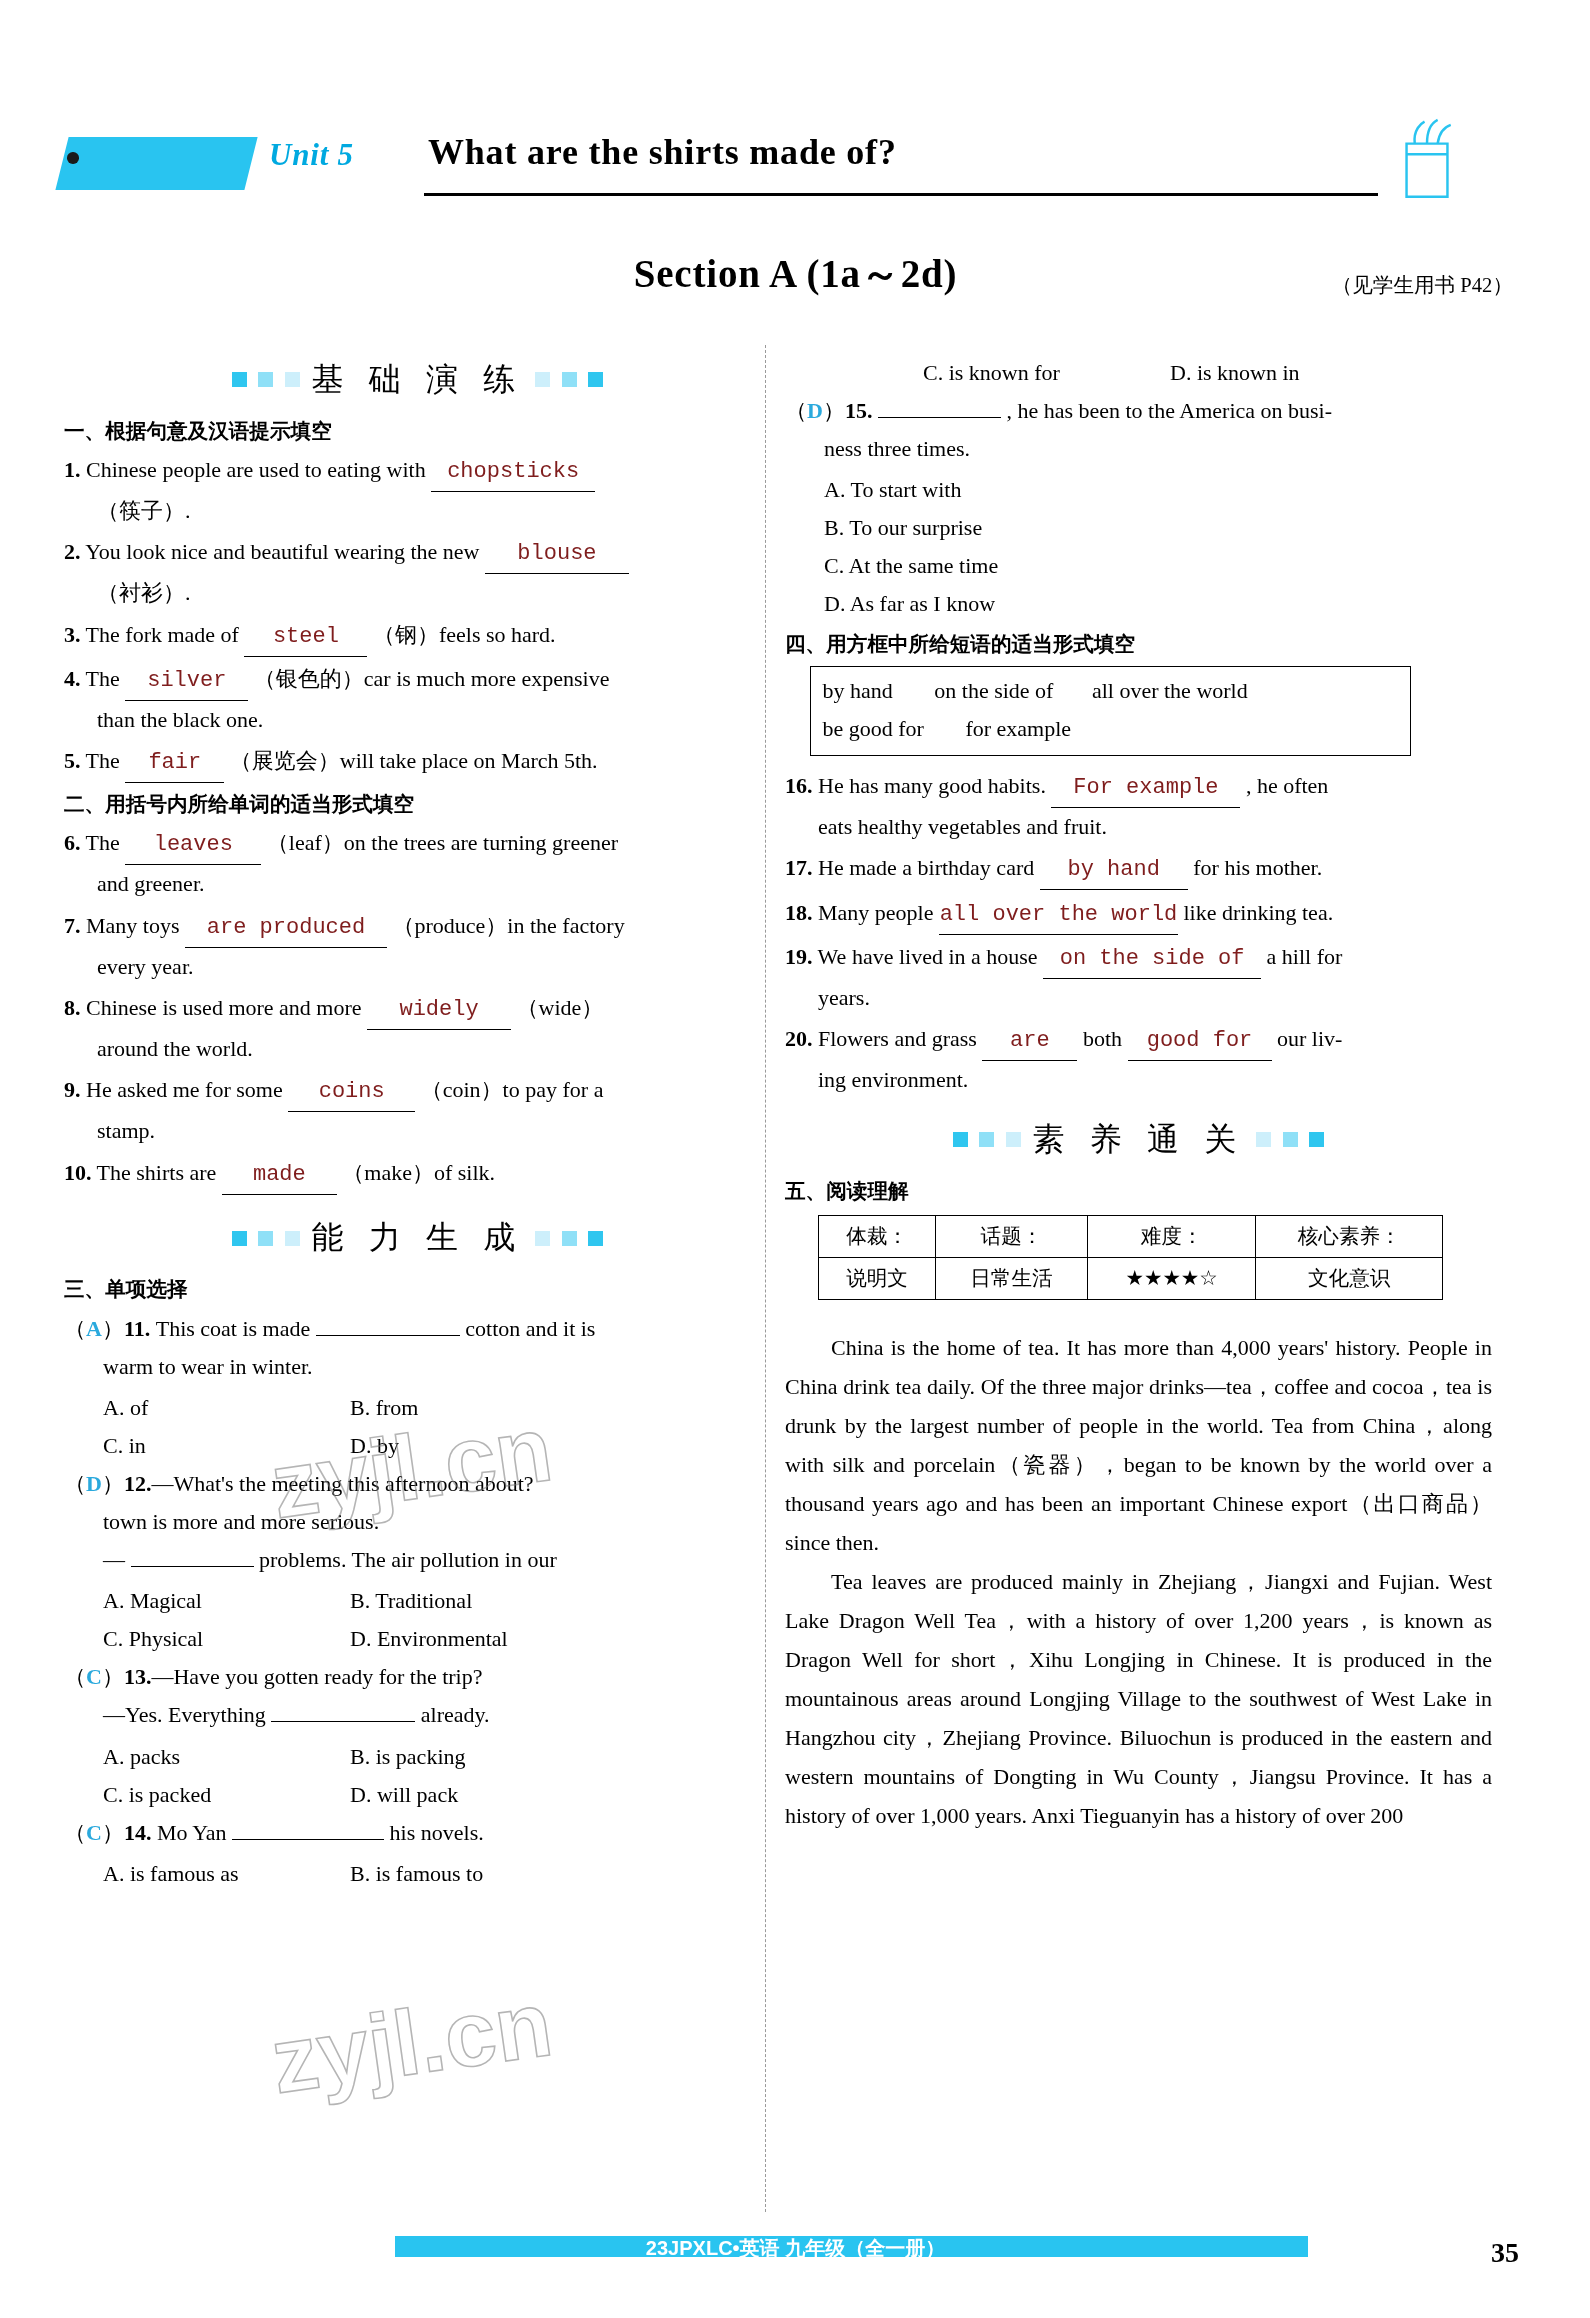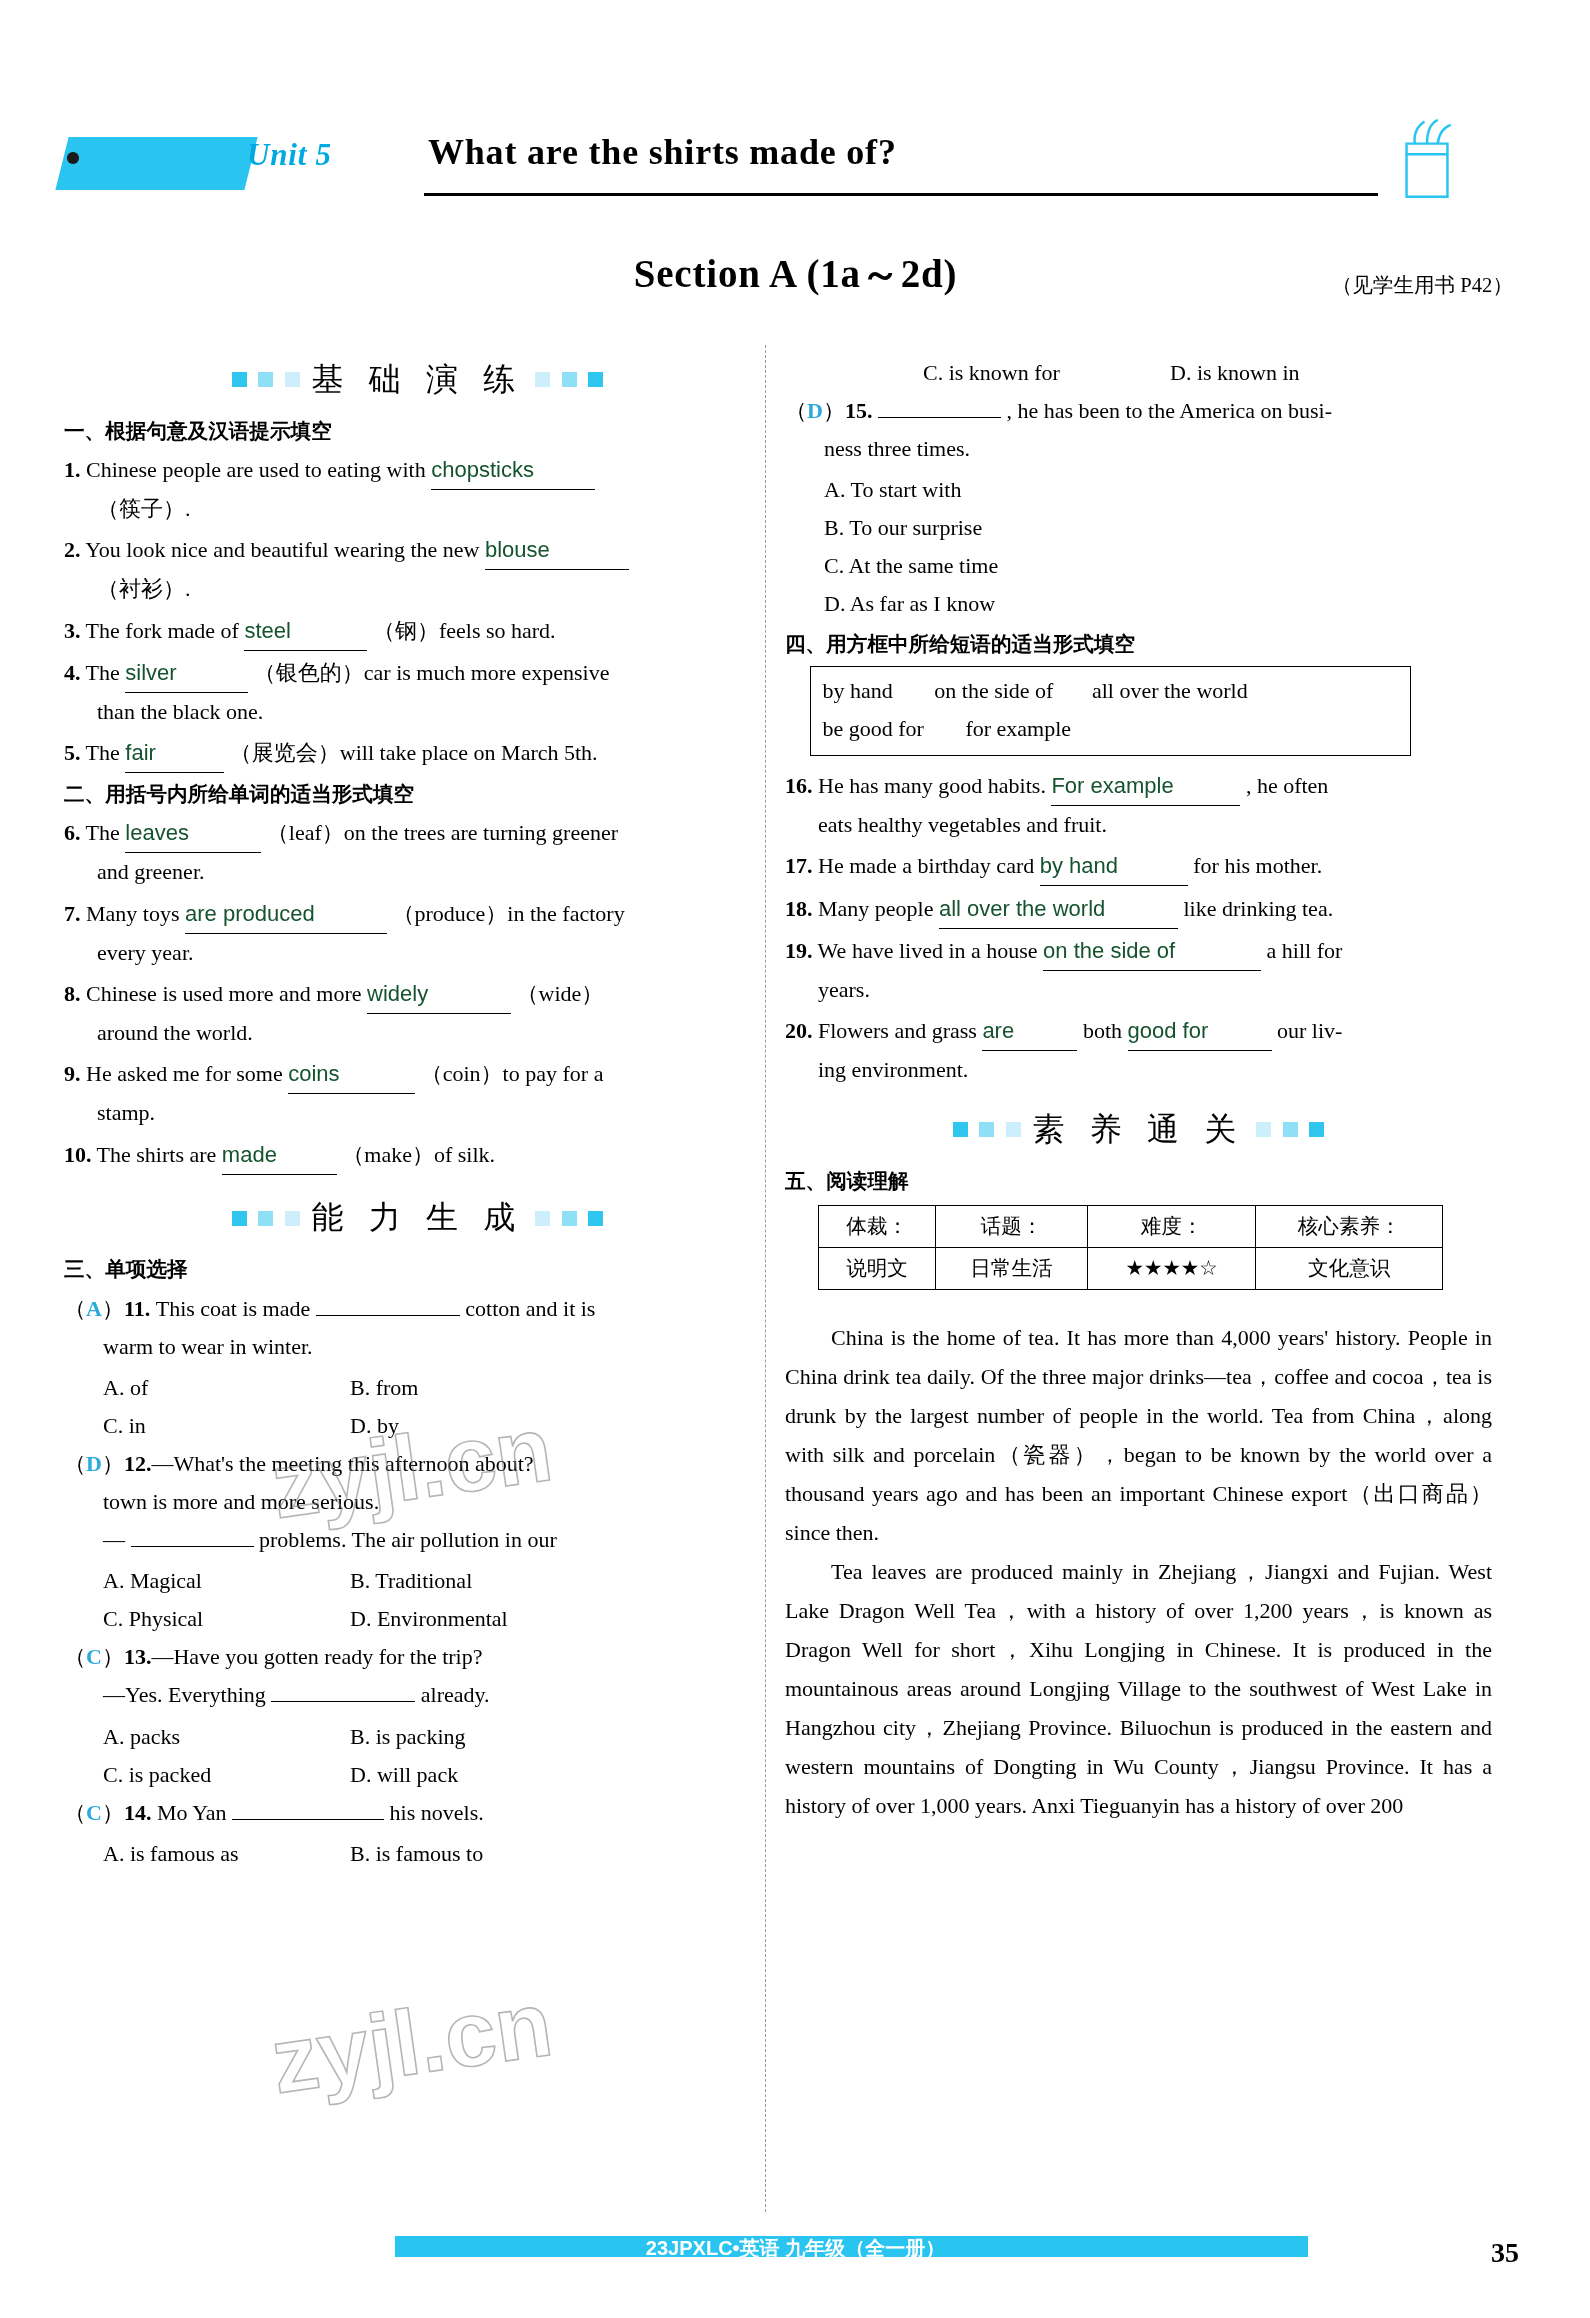--- a/index.html
+++ b/index.html
@@ -14,21 +14,21 @@
   .page{position:absolute;inset:0;}
 
   
   .header{position:absolute;left:0;top:119px;width:1591px;height:90px;}
   .unit-badge{
     position:absolute;left:62px;top:18px;width:189px;height:53px;
     background:#29c4f0;
     transform:skewX(-14deg);
   }
   .unit-label{
-    position:absolute;left:247px;top:18px;
+    position:absolute;left:269px;top:18px;
     font-size:31px;font-weight:bold;font-style:italic;color:#00a9e0;
     letter-spacing:0.8px;
     font-family:"Liberation Serif", serif;
   }
   .unit-title{
     position:absolute;left:428px;top:11.5px;
     font-size:36px;font-weight:bold;letter-spacing:0.8px;
     font-family:"Liberation Serif", serif;
   }
   .header-rule{
@@ -78,24 +78,25 @@
     font-family:"Liberation Sans", sans-serif;
   }
 
   
   .q{
     font-size:22px;line-height:38px;margin-bottom:3.3px;
     text-align:justify;
   }
   .qnum{font-weight:bold;}
   .ans{
-    color:#14532d;
+    color:#7f1d1d;
     border-bottom:1.2px solid #000;
     display:inline-block;
-    font-family:Liberation Sans, sans-serif;
+    text-align:center;
+    font-family:Liberation Mono, monospace;
   }
   .blank{
     border-bottom:1.2px solid #000;
     display:inline-block;
   }
   .choice-row{display:flex;font-size:22px;line-height:38px;}
   .choice-row .c1{width:247px;}
   .indent{padding-left:39px;}
   .optmark{color:#2aa9dd;font-weight:bold;}
 

